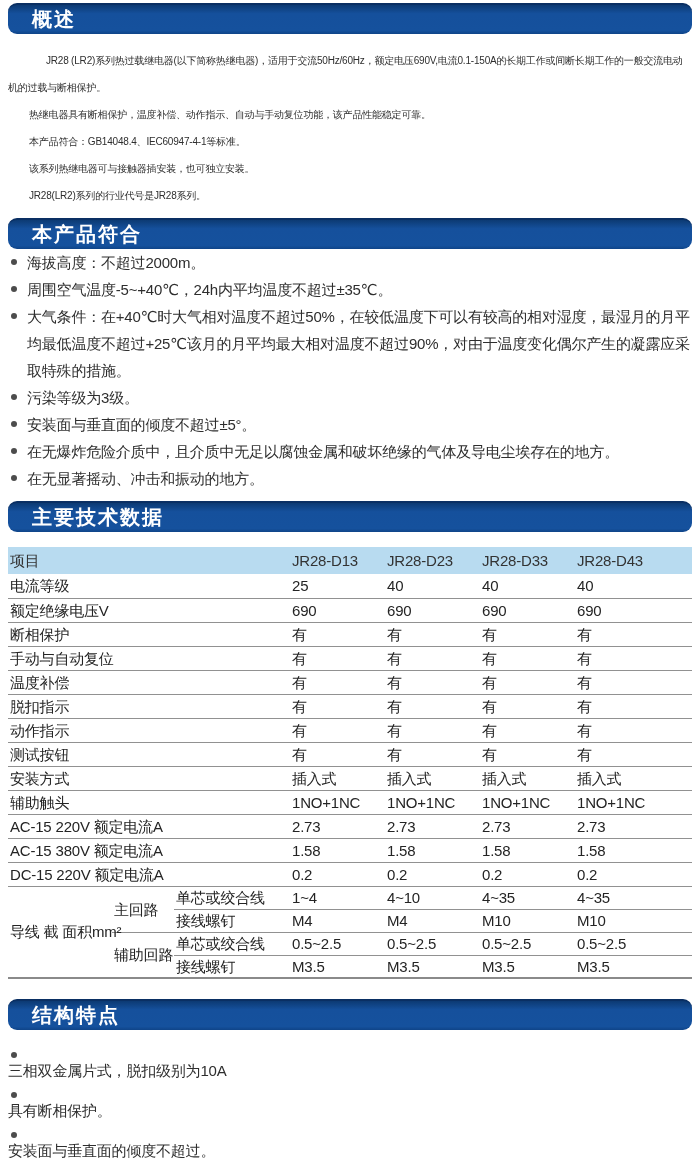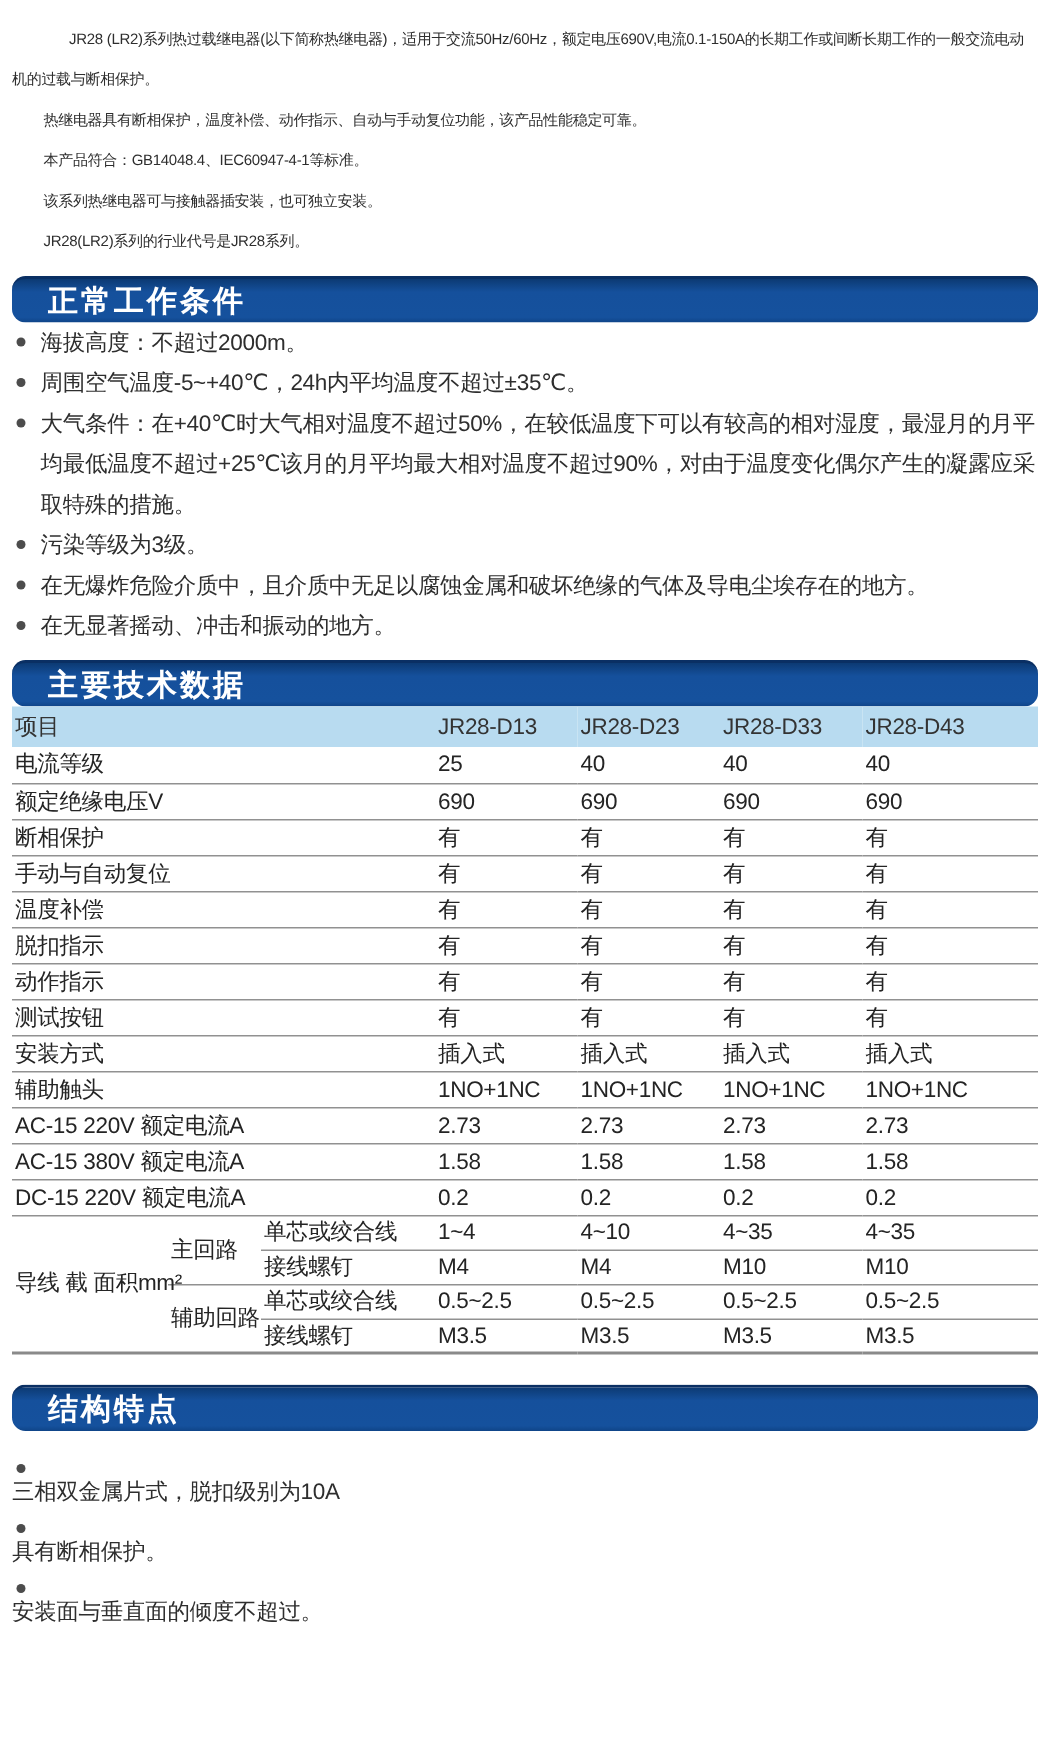--- a/index.html
+++ b/index.html
@@ -30,66 +30,73 @@
   .bullets { }
   .bullets.tight { margin-top:13px; }
   .bullet { display:flex; font-size:15px; line-height:27px; color:#2e2e2e; letter-spacing:-0.2px; }
   .bullets.tight .bullet { line-height:25px;flex-direction:column; }
   .dot { width:6px; height:6px; border-radius:50%; background:#4c4c4c; flex-shrink:0;
          margin:10px 10px 0 3px; }
   .bullets.tight .dot { margin-top:9px; }
   .btxt { flex:1; }
 
   
-  table.dtable { width:684px; border-collapse:collapse; table-layout:fixed;
+  table.dtable { width:684px; margin-top:15px; border-collapse:collapse; table-layout:fixed;
     border-bottom:2px solid #8a8a8a; }
   table.dtable td { font-size:15px; color:#242424; vertical-align:middle;
     padding:0 2px; height:24px; line-height:17px; letter-spacing:-0.2px;
     overflow:visible; white-space:nowrap; }
   tr.thead td { background:#b8dbf0; height:27px; color:#333333; }
   tr.rrow td { border-bottom:1px solid #919191; }
   tr.grow td { height:23px; }
   td.bb { border-bottom:1px solid #919191; }
   td.glbl { white-space:pre-line; line-height:28px; padding-left:2px; vertical-align:middle;
     color:#2e2e2e; }
   td.circ { color:#2e2e2e; }
   td.sub  { color:#2e2e2e; }
 </style>
 </head>
 <body>
 
 <div class="page">
 
+  <div class="bar bar1">
+    <span>概述</span>
+  </div>
   <div class="paras">
     <p class="para ind1">JR28 (LR2)系列热过载继电器(以下简称热继电器)，适用于交流50Hz/60Hz，额定电压690V,电流0.1-150A的长期工作或间断长期工作的一般交流电动机的过载与断相保护。</p>
     <p class="para ind2">热继电器具有断相保护，温度补偿、动作指示、自动与手动复位功能，该产品性能稳定可靠。</p>
     <p class="para ind2">本产品符合：GB14048.4、IEC60947-4-1等标准。</p>
     <p class="para ind2">该系列热继电器可与接触器插安装，也可独立安装。</p>
     <p class="para ind2">JR28(LR2)系列的行业代号是JR28系列。</p>
   </div>
 
   <div class="bar bar2">
-    <span>正常工作条件</span>
+    <span>本产品符合</span>
   </div>
   <div class="bullets">
     <div class="bullet">
         <span class="dot"></span>
         <span class="btxt">海拔高度：不超过2000m。</span>
       </div>
     <div class="bullet">
         <span class="dot"></span>
         <span class="btxt">周围空气温度-5~+40℃，24h内平均温度不超过±35℃。</span>
       </div>
     <div class="bullet">
         <span class="dot"></span>
         <span class="btxt">大气条件：在+40℃时大气相对温度不超过50%，在较低温度下可以有较高的相对湿度，最湿月的月平均最低温度不超过+25℃该月的月平均最大相对温度不超过90%，对由于温度变化偶尔产生的凝露应采取特殊的措施。</span>
       </div>
     <div class="bullet">
         <span class="dot"></span>
         <span class="btxt">污染等级为3级。</span>
+      </div>
+    <div class="bullet">
+        <span class="dot"></span>
+        <span class="btxt">安装面与垂直面的倾度不超过±5°。</span>
       </div>
     <div class="bullet">
         <span class="dot"></span>
         <span class="btxt">在无爆炸危险介质中，且介质中无足以腐蚀金属和破坏绝缘的气体及导电尘埃存在的地方。</span>
       </div>
     <div class="bullet">
         <span class="dot"></span>
         <span class="btxt">在无显著摇动、冲击和振动的地方。</span>
       </div>
   </div>

